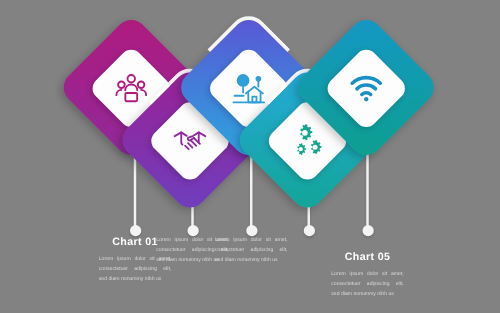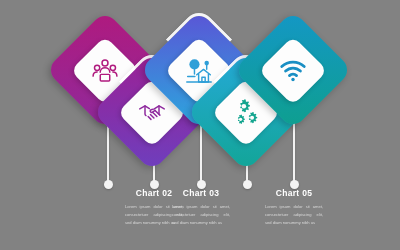--- a/index.html
+++ b/index.html
@@ -159,26 +159,28 @@
     <div class="inner">
       <svg width="29" height="29" viewBox="0 0 32 32" fill="none" stroke="#1a8fc4" stroke-linecap="round">
         <path d="M3.6 11.4C7 8.2 11.3 6.5 16 6.5s9 1.7 12.4 4.9" stroke-width="3.1"></path>
         <path d="M7.8 16.4c2.3-2.1 5.1-3.3 8.2-3.3s5.9 1.2 8.2 3.3" stroke-width="3.1"></path>
         <path d="M12.1 21.4c1.1-1 2.4-1.6 3.9-1.6s2.8.6 3.9 1.6" stroke-width="3.1"></path>
         <circle cx="16" cy="25.6" r="1.9" fill="#1a8fc4" stroke="none"></circle>
       </svg>
     </div>
   </div>
 
+  <div class="col" style="left:77px;">
+    <h3>Chart 01</h3>
+    <p>Lorem ipsum dolor sit amet, consectetuer adipiscing elit, sed diam nonummy nibh us</p>
+  </div>
   <div class="col" style="left:123px;">
-    <h3>Chart 02</h3>
     <p>Lorem ipsum dolor sit amet, consectetuer adipiscing elit, sed diam nonummy nibh us</p>
   </div>
   <div class="col" style="left:170px;">
-    <h3>Chart 03</h3>
     <p>Lorem ipsum dolor sit amet, consectetuer adipiscing elit, sed diam nonummy nibh us</p>
   </div>
-  <div class="col" style="left:263px;">
+  <div class="col" style="left:263px;margin-top:12px;">
     <h3>Chart 05</h3>
     <p>Lorem ipsum dolor sit amet, consectetuer adipiscing elit, sed diam nonummy nibh us</p>
   </div>
 
 </div>
 
 </body></html>

